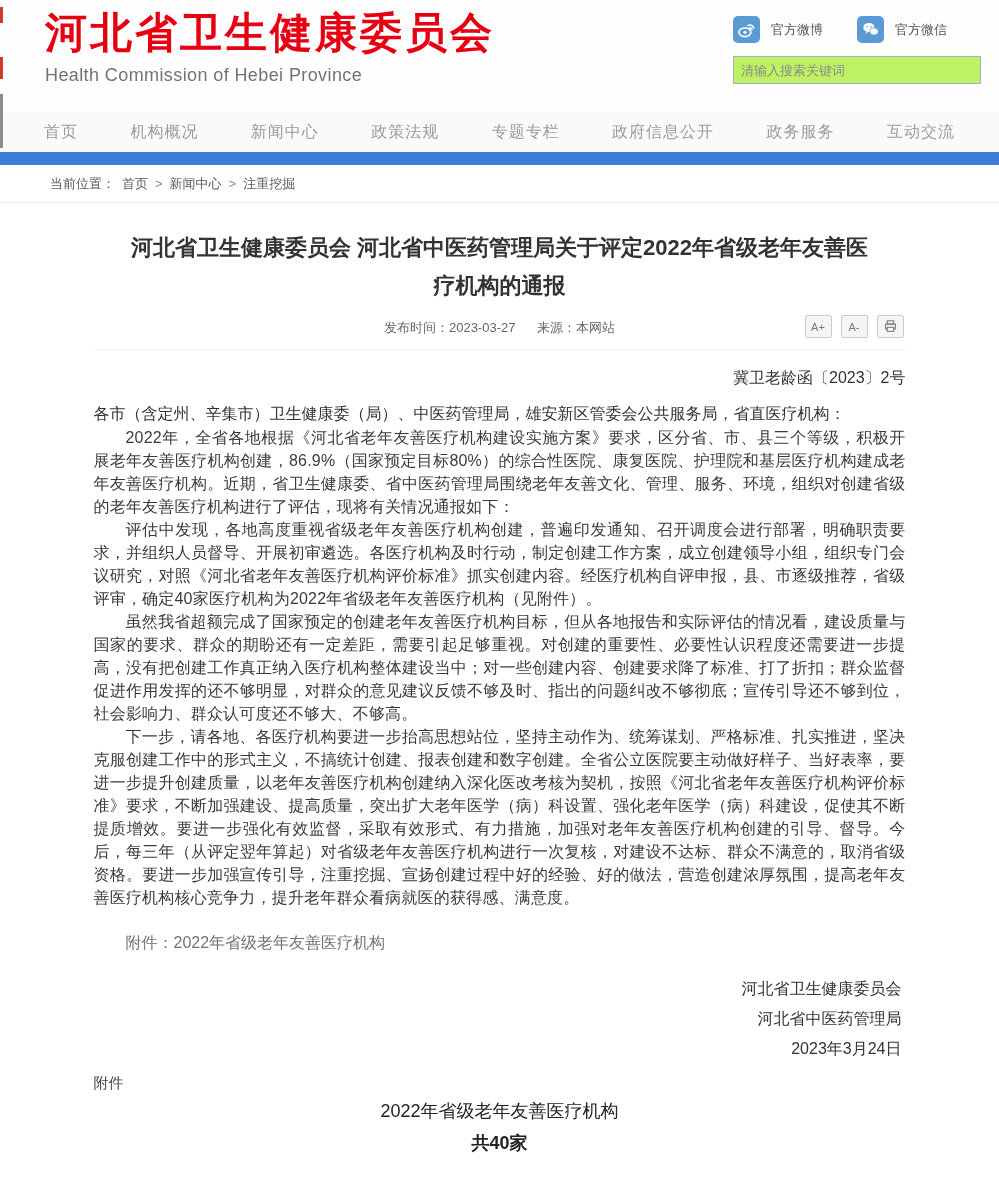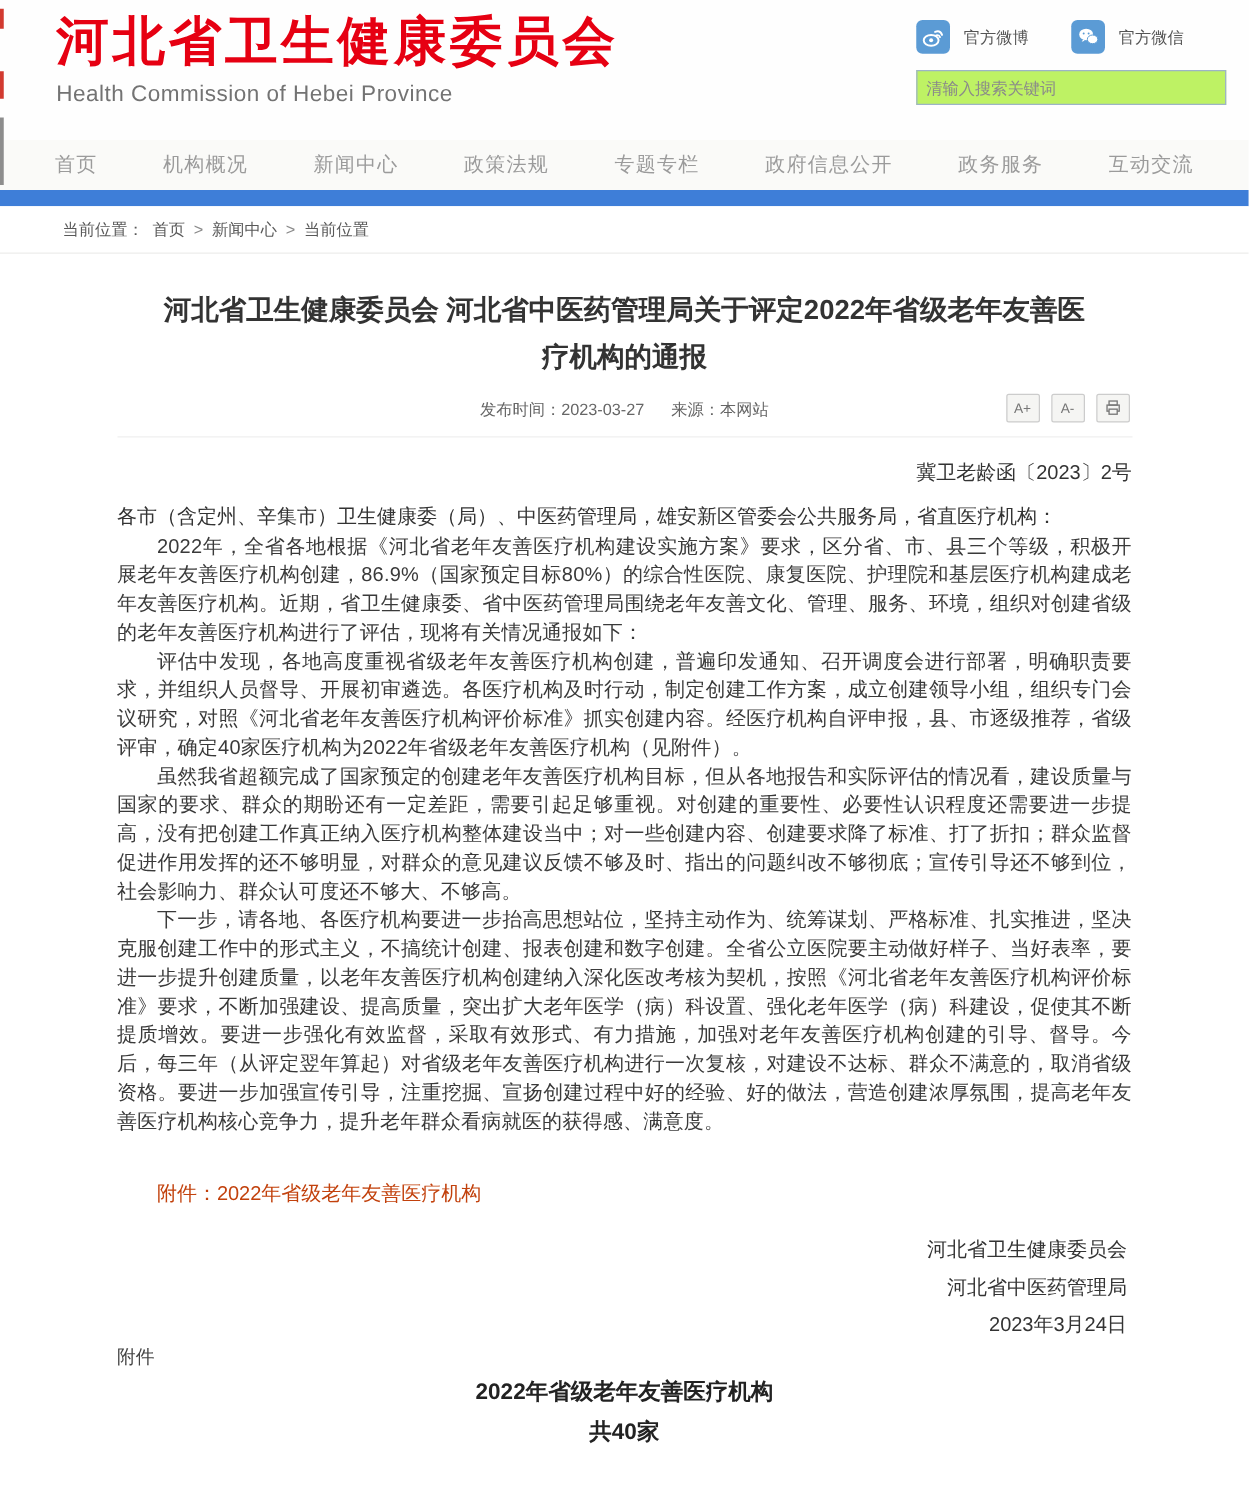--- a/index.html
+++ b/index.html
@@ -36,24 +36,24 @@
   
   .article{width:812px;margin:0 auto;}
   .article-title{margin:26px 28px 0;font-size:22px;font-weight:bold;text-align:center;line-height:38px;color:#333;}
   .meta-row{position:relative;margin-top:14px;padding-bottom:12px;border-bottom:1px solid #efefef;text-align:center;font-size:13px;color:#666;}
   .meta-row .sep{display:inline-block;width:18px;}
   .meta-tools{position:absolute;right:2px;top:-4px;display:flex;gap:9px;}
   .tool-btn{width:25px;height:21px;border:1px solid #cccccc;background:#f5f5f3;color:#777;font-size:11px;display:flex;align-items:center;justify-content:center;cursor:pointer;border-radius:2px;}
   .doc-number{text-align:right;font-size:16px;margin-top:18px;color:#333;}
   .salutation{font-size:16px;margin:12px 0 0;line-height:25px;color:#333;}
   .para{font-size:16px;line-height:23px;margin:0 0 0;text-indent:2em;text-align:justify;color:#3a3a3a;letter-spacing:0.2px;}
-  .attachment-line{font-size:16px;margin-top:36px;text-indent:2em;color:#c2410c;}
+  .attachment-line{font-size:16px;margin-top:24px;text-indent:2em;color:#737373;}
   .signatures{text-align:right;font-size:16px;line-height:30px;margin-top:20px;padding-right:4px;color:#333;}
-  .annex-label{font-size:15px;color:#444;}
-  .annex-title{text-align:center;font-weight:bold;font-size:18px;margin-top:6px;color:#222;}
+  .annex-label{font-size:15px;margin-top:10px;color:#444;}
+  .annex-title{text-align:center;font-weight:normal;font-size:18px;margin-top:6px;color:#222;}
   .annex-count{text-align:center;font-weight:bold;font-size:18px;margin-top:8px;color:#222;}
 </style>
 </head>
 <body>
 
 <div class="header">
   <div class="edge e1"></div>
   <div class="edge e2"></div>
   <div class="edge e3"></div>
 
@@ -105,21 +105,21 @@
   <span class="nav-item">互动交流</span>
 </div>
 <div class="blue-bar"></div>
 
 <div class="breadcrumb">
   <span>当前位置：</span>
   <span class="crumb-link">首页</span>
   <span class="crumb-sep">&gt;</span>
   <span class="crumb-link">新闻中心</span>
   <span class="crumb-sep">&gt;</span>
-  <span class="crumb-link">当前位置</span>
+  <span class="crumb-link">注重挖掘</span>
 </div>
 
 <div class="article">
   <h1 class="article-title">河北省卫生健康委员会 河北省中医药管理局关于评定2022年省级老年友善医疗机构的通报</h1>
 
   <div class="meta-row">
     <span>发布时间：2023-03-27</span><span class="sep"></span>
     <span>来源：本网站</span>
     <div class="meta-tools">
       <span class="tool-btn">A+</span>

